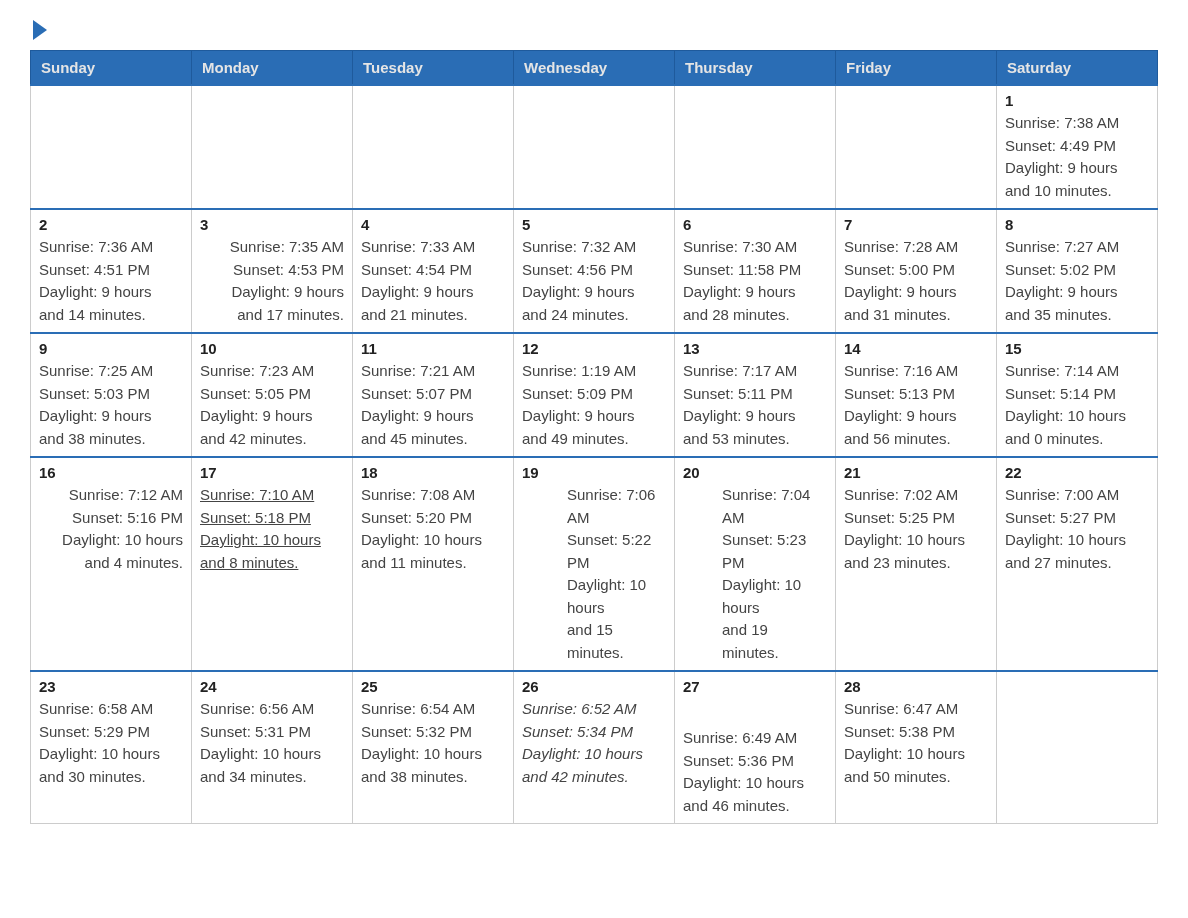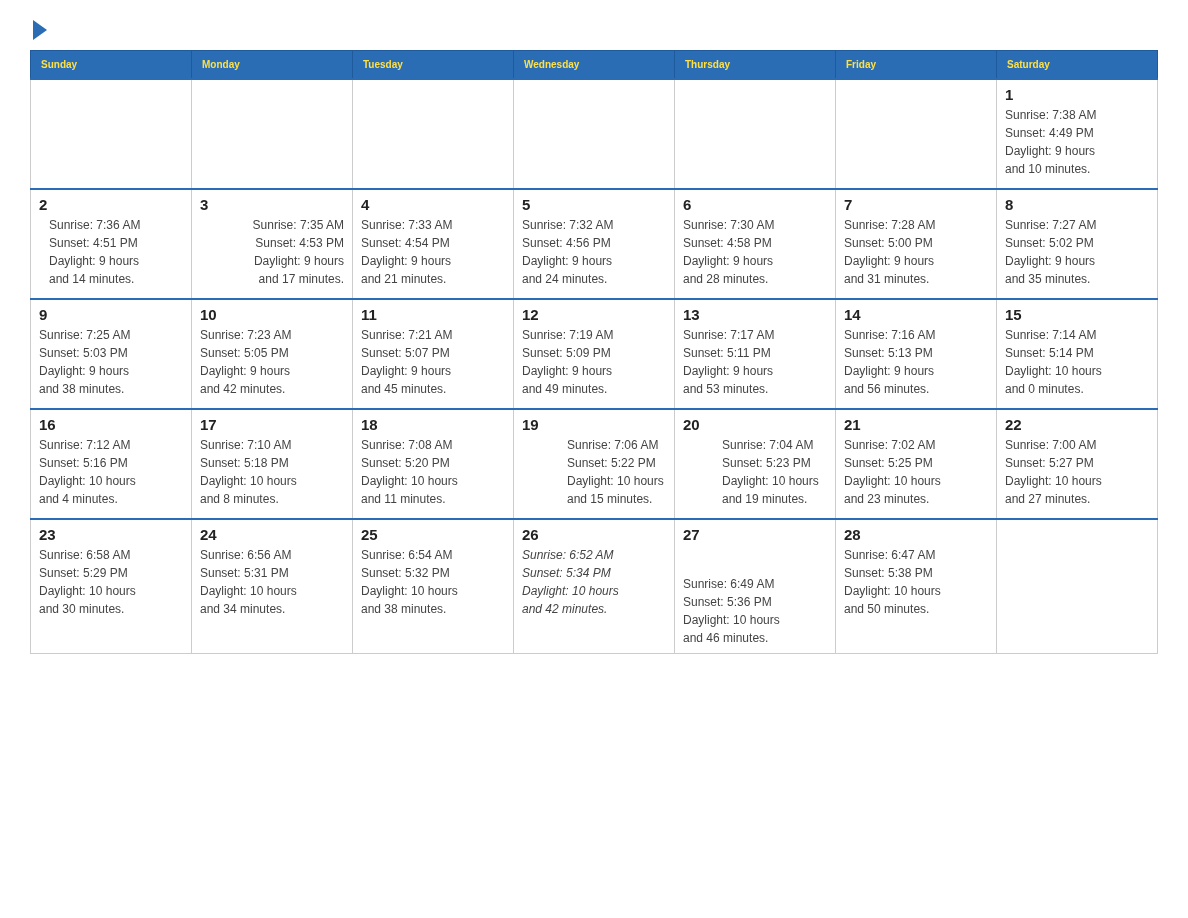--- a/index.html
+++ b/index.html
@@ -51,22 +51,22 @@
       color: #555;
       margin-top: 4px;
     }
     .calendar-table {
       width: 100%;
       border-collapse: collapse;
       margin-top: 10px;
     }
     .calendar-table th {
       background-color: #2a6db5;
-      color: #fde047;
-      font-size: 10px;
+      color: #e5e5e5;
+      font-size: 15px;
       font-weight: bold;
       padding: 8px 10px;
       text-align: left;
       border: 1px solid #1e5a9c;
     }
     .calendar-table td {
       vertical-align: top;
       padding: 6px 8px;
       border: 1px solid #ccc;
       width: calc(100% / 7);
@@ -83,21 +83,21 @@
       border-top: 2px solid #2a6db5;
     }
     .day-number {
       font-size: 15px;
       font-weight: bold;
       color: #222;
       display: block;
       margin-bottom: 3px;
     }
     .day-info {
-      font-size: 12px;
+      font-size: 15px;
       line-height: 1.5;
       color: #444;
     }
     .empty-cell {
       background: #f9f9f9;
     }
     
     .triangle-right {
       display: inline-block;
       width: 0;
@@ -156,21 +156,21 @@
           <span class="day-number">1</span>
           <div class="day-info" style="white-space: pre-line;">Sunrise: 7:38 AM
 Sunset: 4:49 PM
 Daylight: 9 hours
 and 10 minutes.</div>
         </td>
       </tr>
       <tr>
         <td>
           <span class="day-number">2</span>
-          <div class="day-info" style="white-space: pre-line; margin-left: 10px;">Sunrise: 7:36 AM
+          <div class="day-info" style="white-space: pre-line;">Sunrise: 7:36 AM
 Sunset: 4:51 PM
 Daylight: 9 hours
 and 14 minutes.</div>
         </td>
         <td>
           <span class="day-number">3</span>
           <div class="day-info" style="white-space: pre-line; text-align: right;">Sunrise: 7:35 AM
 Sunset: 4:53 PM
 Daylight: 9 hours
 and 17 minutes.</div>
@@ -185,21 +185,21 @@
         <td>
           <span class="day-number">5</span>
           <div class="day-info" style="white-space: pre-line;">Sunrise: 7:32 AM
 Sunset: 4:56 PM
 Daylight: 9 hours
 and 24 minutes.</div>
         </td>
         <td>
           <span class="day-number">6</span>
           <div class="day-info" style="white-space: pre-line;">Sunrise: 7:30 AM
-Sunset: 4:58 PM
+Sunset: 11:58 PM
 Daylight: 9 hours
 and 28 minutes.</div>
         </td>
         <td>
           <span class="day-number">7</span>
           <div class="day-info" style="white-space: pre-line;">Sunrise: 7:28 AM
 Sunset: 5:00 PM
 Daylight: 9 hours
 and 31 minutes.</div>
         </td>
@@ -228,21 +228,21 @@
         </td>
         <td>
           <span class="day-number">11</span>
           <div class="day-info" style="white-space: pre-line;">Sunrise: 7:21 AM
 Sunset: 5:07 PM
 Daylight: 9 hours
 and 45 minutes.</div>
         </td>
         <td>
           <span class="day-number">12</span>
-          <div class="day-info" style="white-space: pre-line;">Sunrise: 7:19 AM
+          <div class="day-info" style="white-space: pre-line;">Sunrise: 1:19 AM
 Sunset: 5:09 PM
 Daylight: 9 hours
 and 49 minutes.</div>
         </td>
         <td>
           <span class="day-number">13</span>
           <div class="day-info" style="white-space: pre-line;">Sunrise: 7:17 AM
 Sunset: 5:11 PM
 Daylight: 9 hours
 and 53 minutes.</div>
@@ -258,28 +258,28 @@
           <span class="day-number">15</span>
           <div class="day-info" style="white-space: pre-line;">Sunrise: 7:14 AM
 Sunset: 5:14 PM
 Daylight: 10 hours
 and 0 minutes.</div>
         </td>
       </tr>
       <tr>
         <td>
           <span class="day-number">16</span>
-          <div class="day-info" style="white-space: pre-line;">Sunrise: 7:12 AM
+          <div class="day-info" style="white-space: pre-line; text-align: right;">Sunrise: 7:12 AM
 Sunset: 5:16 PM
 Daylight: 10 hours
 and 4 minutes.</div>
         </td>
         <td>
           <span class="day-number">17</span>
-          <div class="day-info" style="white-space: pre-line;">Sunrise: 7:10 AM
+          <div class="day-info" style="white-space: pre-line; text-decoration: underline;">Sunrise: 7:10 AM
 Sunset: 5:18 PM
 Daylight: 10 hours
 and 8 minutes.</div>
         </td>
         <td>
           <span class="day-number">18</span>
           <div class="day-info" style="white-space: pre-line;">Sunrise: 7:08 AM
 Sunset: 5:20 PM
 Daylight: 10 hours
 and 11 minutes.</div>

